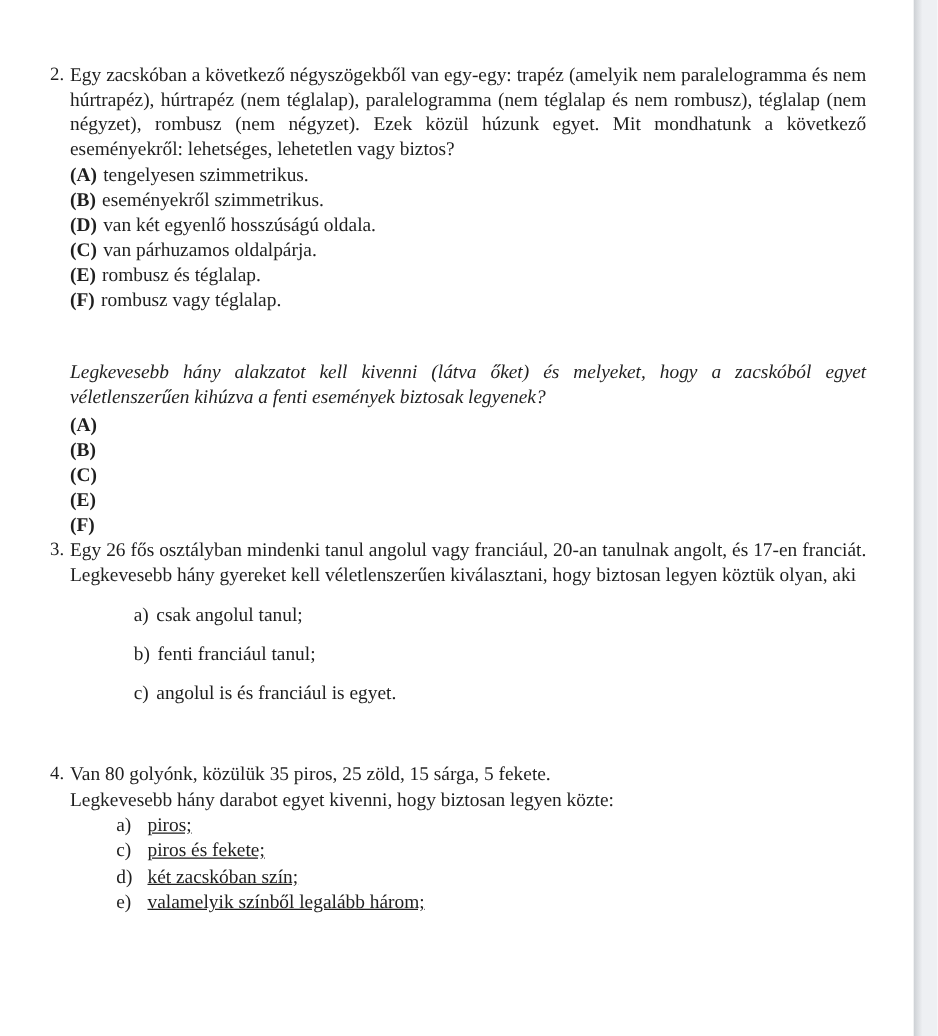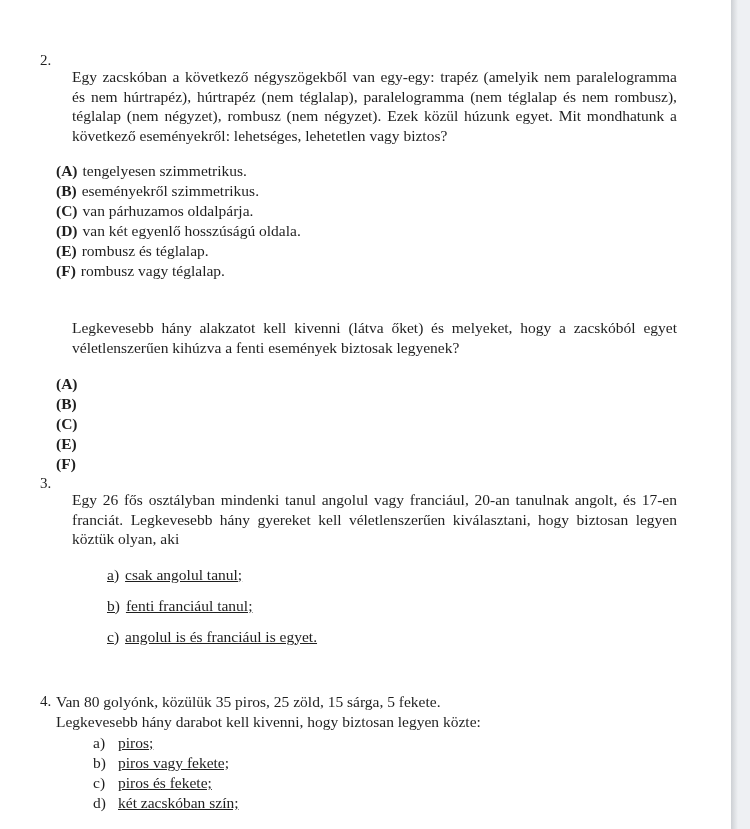--- a/index.html
+++ b/index.html
@@ -35,38 +35,38 @@
   .problem { display: flex; align-items: flex-start; }
   .problem .num {
     flex: none;
     width: 16px;
     line-height: 19.5px;
     font-size: 15px;
   }
   .problem .pbody { flex: 1; min-width: 0; }
 
   .para {
-    margin: 16px;
+    margin: 0;
     line-height: 19.5px;
     text-align: justify;
   }
 
   
   .options { margin-top: 2px; }
   .opt-row { line-height: 20px; }
   .opt-label { font-weight: bold; margin-right: 5px; }
 
-  .followup { margin-top: 37px; line-height: 20px; }
+  .followup { margin-top: 37px; line-height: 20px; font-style: italic; }
 
   .answers { margin-top: 3px; }
   .answer-row { line-height: 20px; font-weight: bold; }
 
   
   .problem-3 { margin-top: 0; }
-  .sub3 { padding-left: 51px; text-decoration: underline; }
+  .sub3 { margin-top: 13px; padding-left: 51px; }
   .sub3 .sub-row { line-height: 20px; margin-bottom: 11px; }
   .sub3 .sub-row:last-child { margin-bottom: 0; }
   .sub3 .sub-label { margin-right: 6px; }
 
   
   .problem-4 { margin-top: 45px; }
   .line { line-height: 20.5px; }
   .sub4 { padding-left: 37px; }
   .sub4 .sub-row { line-height: 20.3px; text-decoration: underline; }
   .sub4 .sub-label { display: inline-block; width: 25px; }
@@ -78,22 +78,22 @@
   <div class="content">
 
     <div class="problem problem-2">
       <div class="num">2.</div>
       <div class="pbody">
         <p class="para">Egy zacskóban a következő négyszögekből van egy-egy: trapéz (amelyik nem paralelogramma és nem húrtrapéz), húrtrapéz (nem téglalap), paralelogramma (nem téglalap és nem rombusz), téglalap (nem négyzet), rombusz (nem négyzet). Ezek közül húzunk egyet. Mit mondhatunk a következő eseményekről: lehetséges, lehetetlen vagy biztos?</p>
 
         <div class="options">
           <div class="opt-row"><span class="opt-label">(A)</span><span>tengelyesen szimmetrikus.</span></div>
           <div class="opt-row"><span class="opt-label">(B)</span><span>eseményekről szimmetrikus.</span></div>
+          <div class="opt-row"><span class="opt-label">(D)</span><span>van két egyenlő hosszúságú oldala.</span></div>
           <div class="opt-row"><span class="opt-label">(C)</span><span>van párhuzamos oldalpárja.</span></div>
-          <div class="opt-row"><span class="opt-label">(D)</span><span>van két egyenlő hosszúságú oldala.</span></div>
           <div class="opt-row"><span class="opt-label">(E)</span><span>rombusz és téglalap.</span></div>
           <div class="opt-row"><span class="opt-label">(F)</span><span>rombusz vagy téglalap.</span></div>
         </div>
 
         <p class="para followup">Legkevesebb hány alakzatot kell kivenni (látva őket) és melyeket, hogy a zacskóból egyet véletlenszerűen kihúzva a fenti események biztosak legyenek?</p>
 
         <div class="answers">
           <div class="answer-row">(A)</div>
           <div class="answer-row">(B)</div>
           <div class="answer-row">(C)</div>
@@ -112,25 +112,25 @@
           <div class="sub-row"><span class="sub-label">b)</span><span>fenti franciául tanul;</span></div>
           <div class="sub-row"><span class="sub-label">c)</span><span>angolul is és franciául is egyet.</span></div>
         </div>
       </div>
     </div>
 
     <div class="problem problem-4">
       <div class="num">4.</div>
       <div class="pbody">
         <div class="line">Van 80 golyónk, közülük 35 piros, 25 zöld, 15 sárga, 5 fekete.</div>
-        <div class="line">Legkevesebb hány darabot kell kivenni, hogy biztosan legyen közte:</div>
+        <div class="line">Legkevesebb hány darabot egyet kivenni, hogy biztosan legyen közte:</div>
         <div class="sub4">
           <div class="sub-row"><span class="sub-label">a)</span><span>piros;</span></div>
-          <div class="sub-row"><span class="sub-label">b)</span><span>piros vagy fekete;</span></div>
           <div class="sub-row"><span class="sub-label">c)</span><span>piros és fekete;</span></div>
           <div class="sub-row"><span class="sub-label">d)</span><span>két zacskóban szín;</span></div>
+          <div class="sub-row"><span class="sub-label">e)</span><span>valamelyik színből legalább három;</span></div>
         </div>
       </div>
     </div>
 
   </div>
 </div>
 <div class="page-edge"></div>
 
 </body></html>

